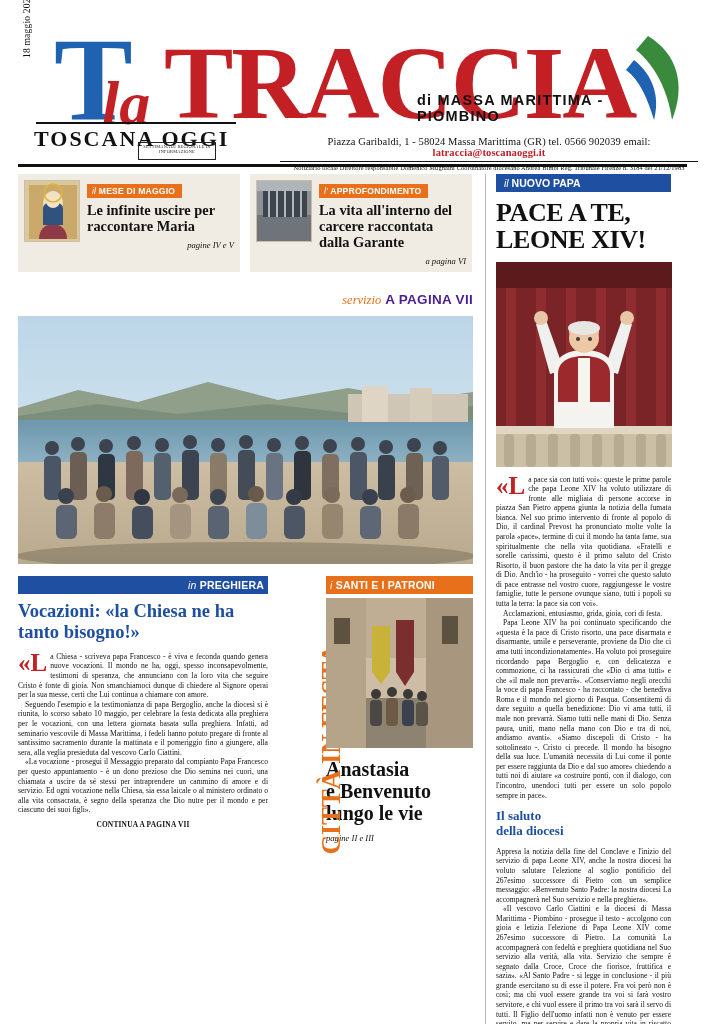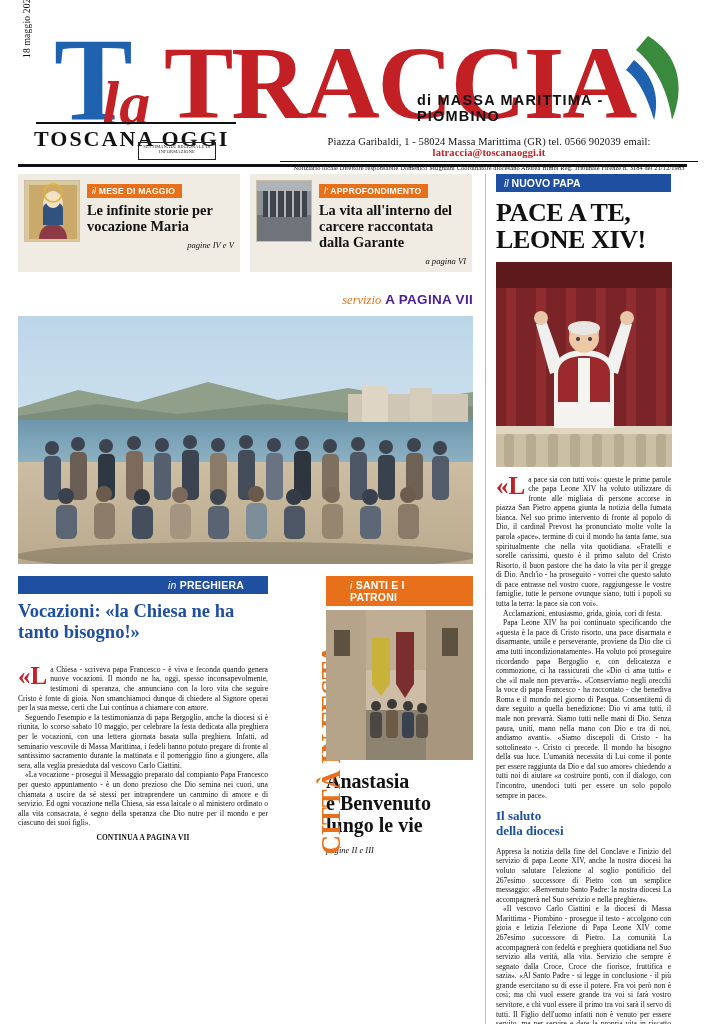--- a/index.html
+++ b/index.html
@@ -77,26 +77,26 @@
     font-family:"Liberation Sans", sans-serif; }
 
   
   .photo-main { margin-top:8px; width:455px; height:248px; position:relative; overflow:hidden; }
 
   
   .lower { margin-top:12px; display:flex; gap:10px; }
   .lower-left { width:250px; }
   .band {
     background:#1f4fa0; color:#fff; font-size:10.5px; font-weight:bold; letter-spacing:.2px;
-    padding:3px 24px; text-align:right; font-family:"Liberation Sans", sans-serif;
+    padding:3px 4px; text-align:right; font-family:"Liberation Sans", sans-serif;
   }
   .band .it { font-style:italic; font-weight:normal; }
   .band.orange { background:#e8701a; text-align:left; }
   .lower-left h2 {
-    margin:7px 0 22px 0; font-size:18.5px; line-height:1.12; font-weight:bold; color:#1f4fa0;
+    margin:7px 0 9px 0; font-size:18.5px; line-height:1.12; font-weight:bold; color:#1f4fa0;
   }
   .body-txt { font-size:7.6px; line-height:1.265; text-align:justify; }
   .body-txt p { margin:0 0 0 0; text-indent:7px; }
   .body-txt p.first { text-indent:0; }
   .dropq { float:left; font-size:25px; line-height:.8; font-weight:bold; color:#c32026; margin:1px 3px 0 0; }
   .contnote { margin-top:5px; text-align:center; font-size:7.4px; font-weight:bold; letter-spacing:.2px; }
 
   
   .lower-right { width:195px; position:relative; display:flex; gap:6px; }
   .vert-title {
@@ -182,21 +182,21 @@
                 <path d="M18 28 C18 18 38 18 38 28 L38 44 L18 44 Z" fill="#31527f"></path>
                 <circle cx="28" cy="20" r="7" fill="#f3e2c4"></circle>
                 <circle cx="28" cy="12" r="9" fill="none" stroke="#e2b43a" stroke-width="1.5"></circle>
               </svg>
             </div>
             <div class="teaser-txt">
               <div class="kicker">
                 <span class="it">il</span>
                 <span>MESE DI MAGGIO</span>
               </div>
-              <h3>Le infinite storie per vocazione Maria</h3>
+              <h3>Le infinite uscire per raccontare Maria</h3>
               <div class="ref">pagine IV e V</div>
             </div>
           </div>
         </div>
 
         <div class="teaser">
           <div class="teaser-inner">
             <div class="teaser-img">
               <svg width="56" height="62" viewBox="0 0 56 62" xmlns="http://www.w3.org/2000/svg">
                 <rect width="56" height="62" fill="#8d9299"></rect>

